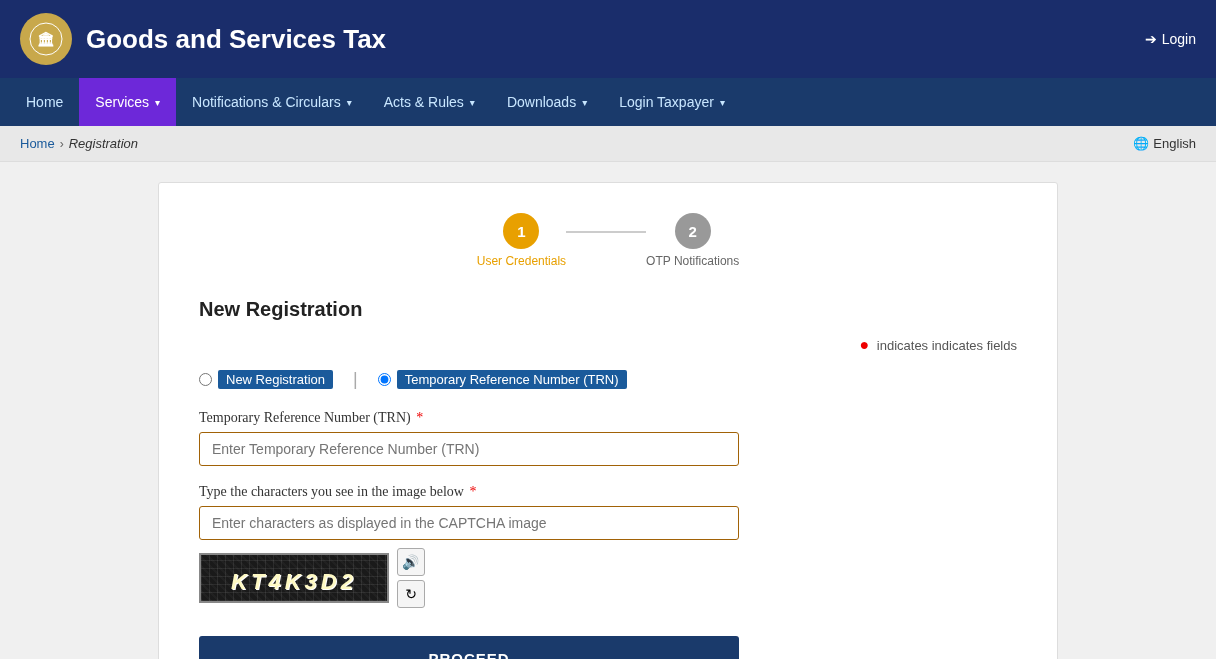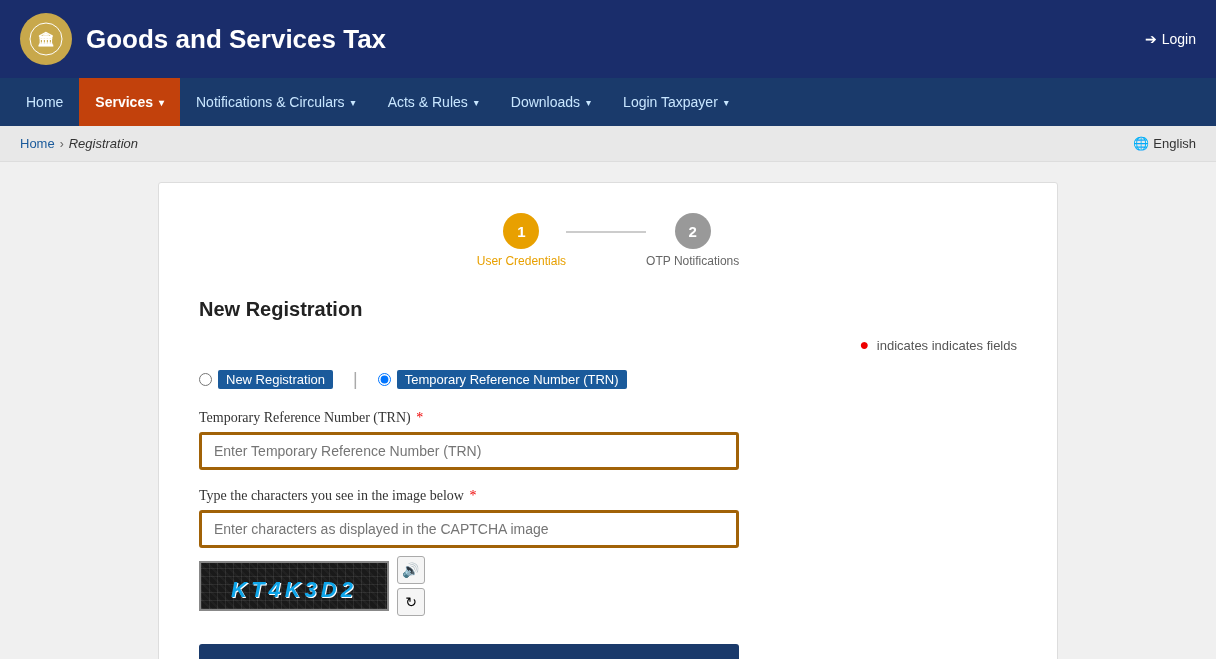--- a/index.html
+++ b/index.html
@@ -58,23 +58,22 @@
       padding: 0 16px;
       height: 48px;
       display: flex;
       align-items: center;
       cursor: pointer;
       font-size: 14px;
       gap: 4px;
       white-space: nowrap;
     }
     .nav-item.active {
-      background: #c2410c;
-      color: #fff;
-      font-weight: bold;
+      background: #6d28d9;
+      color: #fff;
     }
     .nav-item .chevron {
       font-size: 10px;
       margin-left: 2px;
     }
 
     
     .breadcrumb-bar {
       background: #e8e8e8;
       padding: 10px 20px;
@@ -221,21 +220,21 @@
       font-size: 14px;
       color: #333;
       margin-bottom: 6px;
       font-family: Liberation Serif, serif;
     }
     .required-star { color: #e00; margin-left: 2px; }
     .form-input {
       width: 100%;
       max-width: 540px;
       padding: 8px 12px;
-      border: 3px solid #a16207;
+      border: 1px solid #a16207;
       border-radius: 3px;
       font-size: 14px;
       color: #555;
       outline: none;
     }
 
     
     .captcha-area {
       display: flex;
       align-items: center;
@@ -249,21 +248,21 @@
       border: 2px solid #888;
       display: flex;
       align-items: center;
       justify-content: center;
       position: relative;
       overflow: hidden;
     }
     .captcha-text-visual {
       font-size: 22px;
       font-weight: bold;
-      color: #0ea5e9;
+      color: #fef9c3;
       letter-spacing: 4px;
       font-style: italic;
       text-shadow: 1px 1px 0 #fff;
       position: relative;
       z-index: 2;
       margin-top: 8px;
     }
     .captcha-grid {
       position: absolute;
       top: 0; left: 0; right: 0; bottom: 0;

